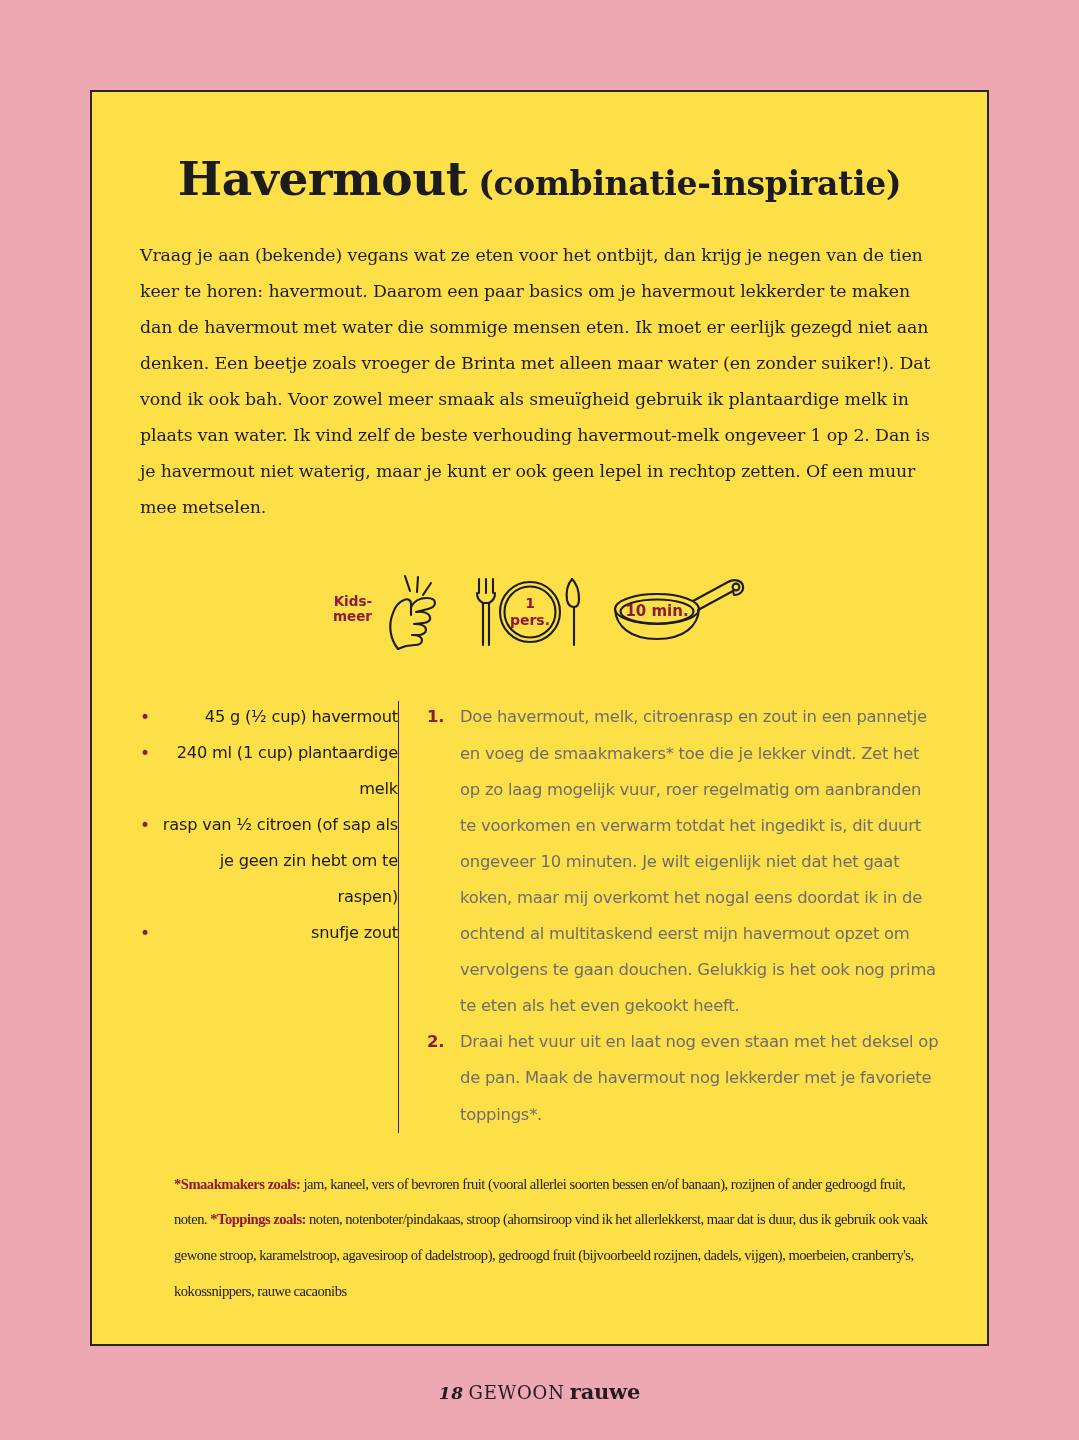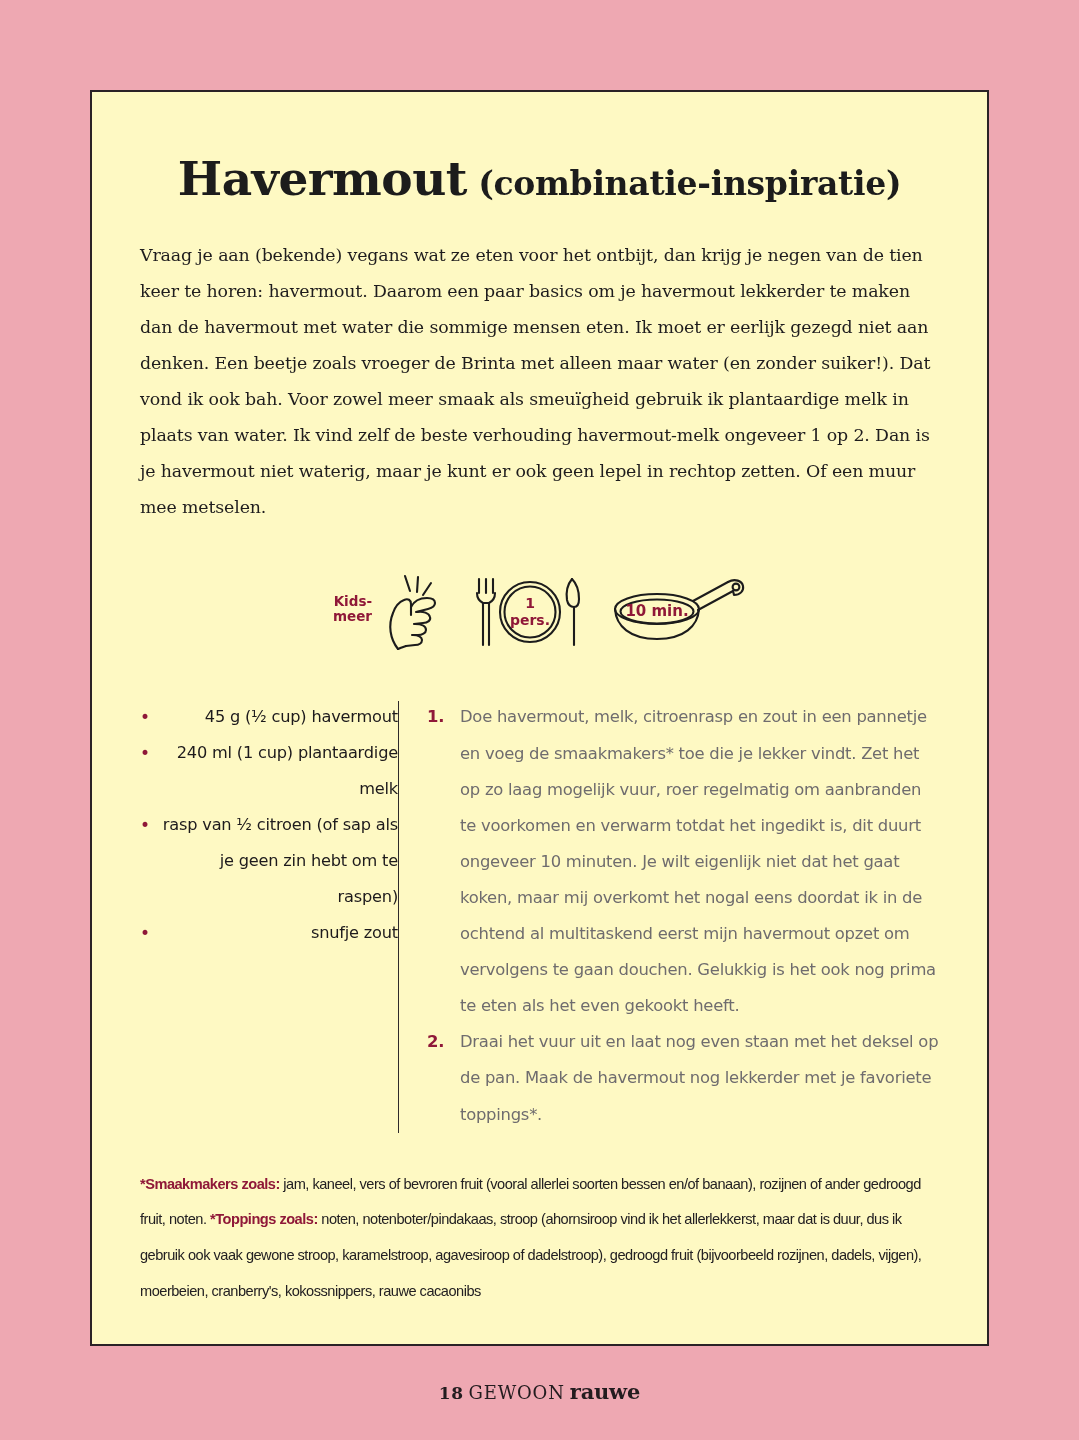--- a/index.html
+++ b/index.html
@@ -14,21 +14,21 @@
     overflow: hidden;
     position: relative;
   }
 
   .page-card {
     position: absolute;
     left: 90px;
     top: 90px;
     width: 899px;
     height: 1256px;
-    background: #fef9c3;
+    background: #fde047;
     border: 2px solid #2a2226;
   }
 
   .card-inner {
     padding: 62px 48px 0 48px;
     height: 100%;
   }
 
   
   .recipe-title {
@@ -152,44 +152,45 @@
     position: absolute;
     left: 0;
     top: 0;
     font-weight: 700;
     color: #8f1838;
     font-size: 16.4px;
   }
 
   
   .footnotes {
-    font-family: Liberation Sans, sans-serif;
+    font-family: Liberation Serif, serif;
     font-size: 14.6px;
     line-height: 2.45;
     color: #232022;
     letter-spacing: -0.5px;
     padding-right: 6px;
+    margin-left: 34px;
   }
   .fn-key {
     color: #8f1838;
     font-weight: 700;
   }
 
   
   .page-footer {
     position: absolute;
     left: 0;
     top: 1379px;
     width: 1079px;
     text-align: center;
     font-family: "DejaVu Serif", "Liberation Serif", serif;
     color: #231c1f;
     white-space: nowrap;
   }
-  .fnum { font-size: 17px; font-weight: 700; letter-spacing: 0.5px; }
+  .fnum { font-size: 17px; font-weight: 700; letter-spacing: 0.5px; font-style: italic; }
   .fgewoon { font-size: 18px; font-weight: 400; letter-spacing: 0.8px; }
   .fvegan { font-size: 21px; font-weight: 700; letter-spacing: -0.2px; }
 </style>
 </head>
 <body>
 
 <div class="page-card">
   <div class="card-inner">
 
     <h1 class="recipe-title">

